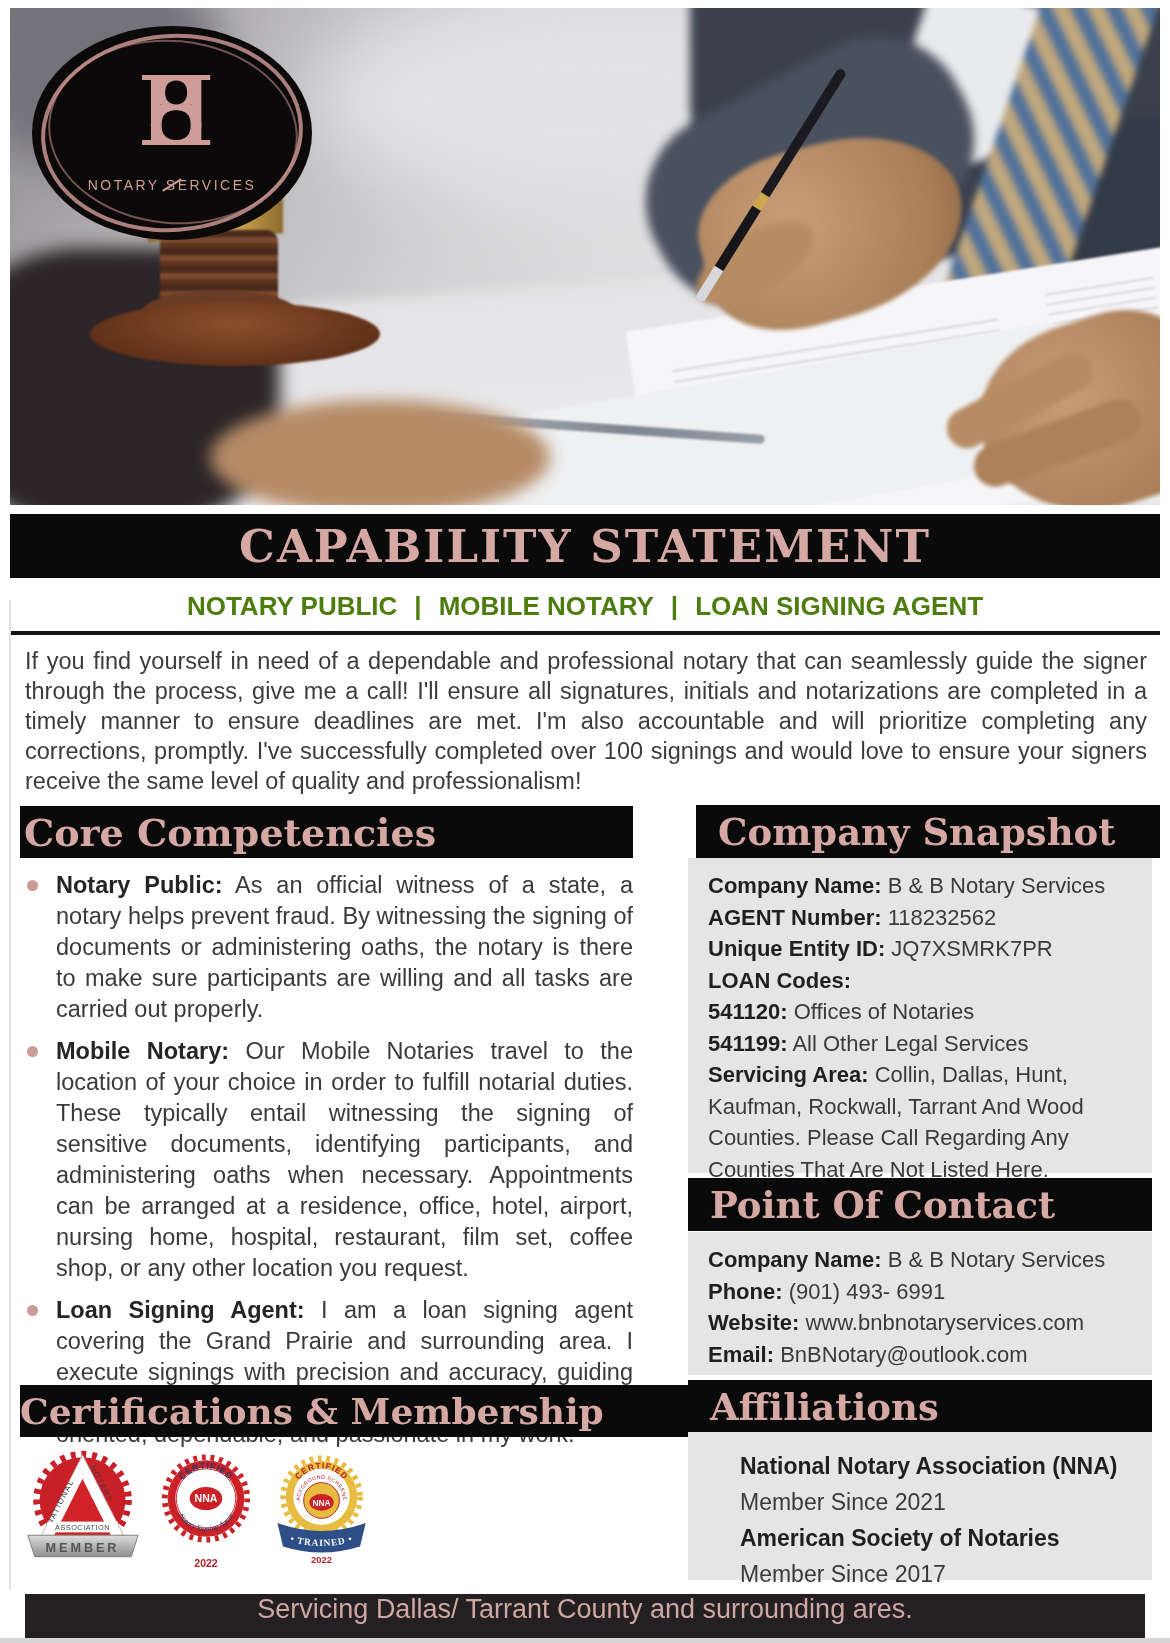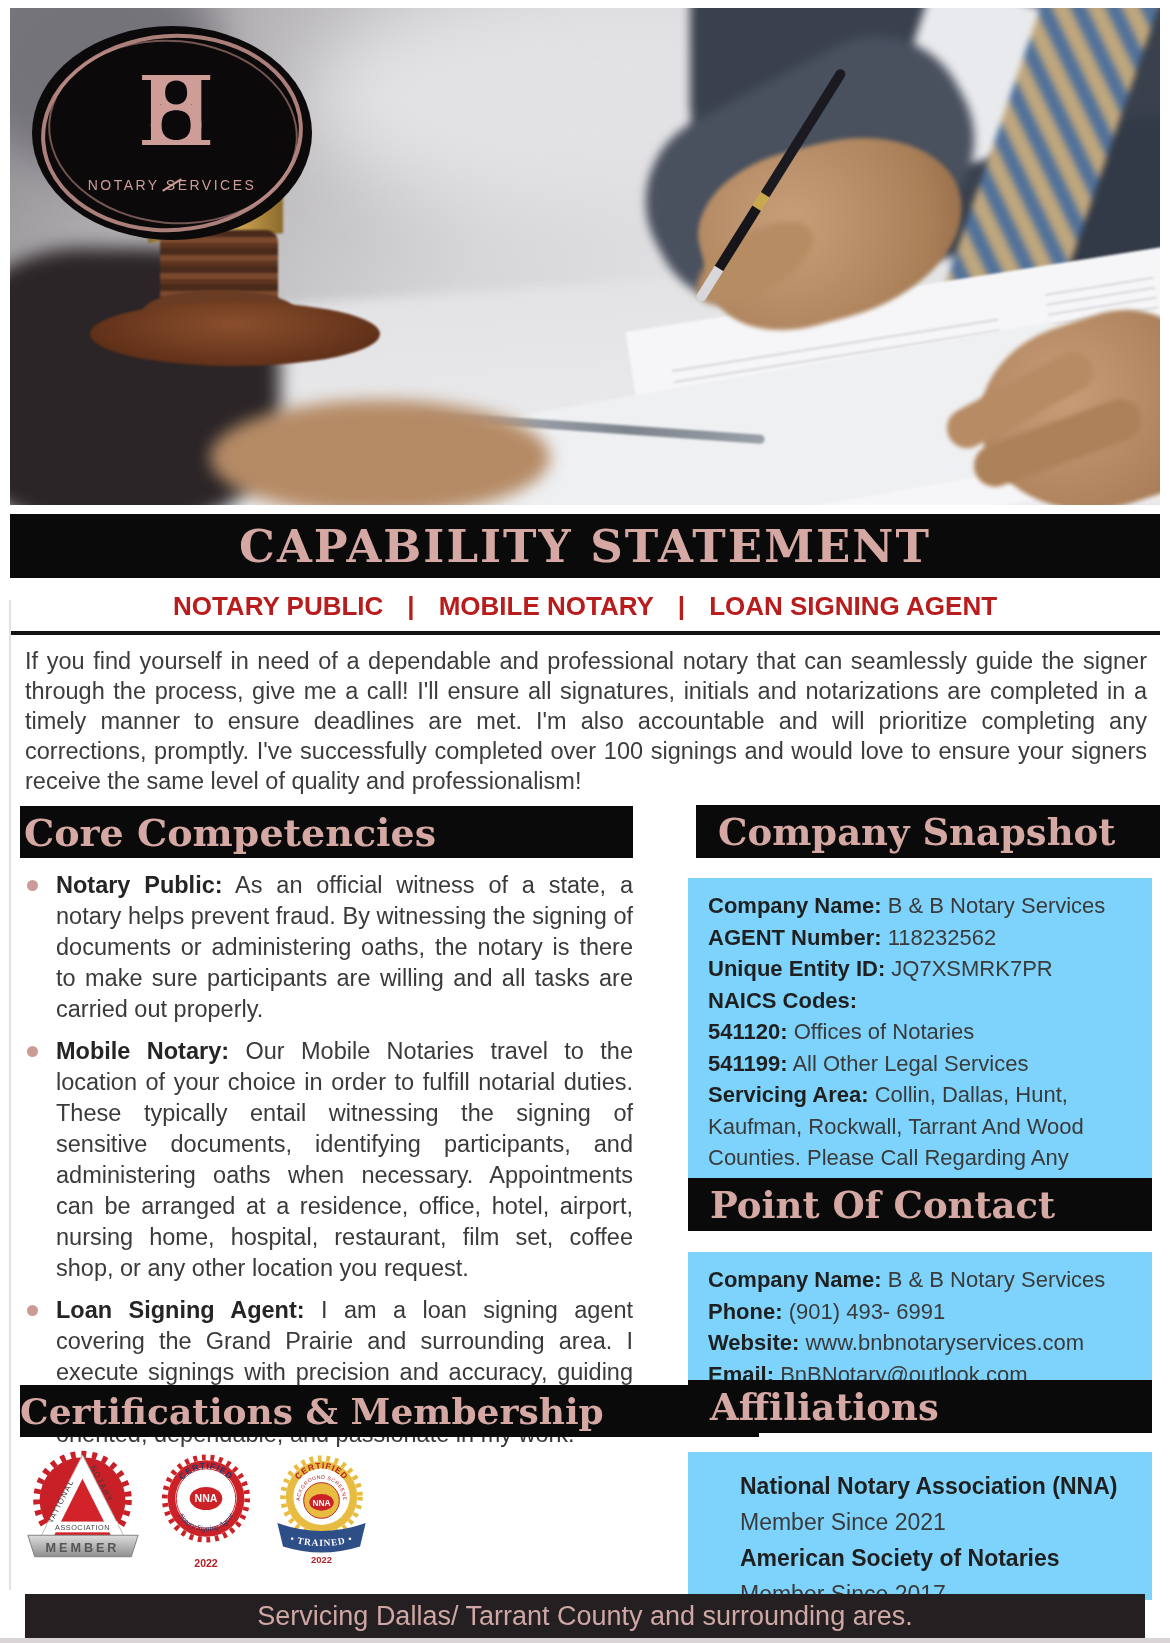--- a/index.html
+++ b/index.html
@@ -74,49 +74,49 @@
   .logo .sub{left:0;top:158px;width:100%;display:flex;align-items:center;justify-content:center;gap:7px;
              font-size:14px;letter-spacing:2.5px;color:#cf9d98;}
   .logo .penline{position:static;width:22px;height:2px;background:#cf9d98;transform:rotate(-32deg);}
 
   
   .banner{background:#0a0a0a;color:#d5a8a3;font-family:"DejaVu Serif","Liberation Serif",serif;
           font-weight:bold;display:flex;align-items:center;}
   .title-banner{left:10px;top:514px;width:1150px;height:64px;justify-content:center;
                 font-size:45px;letter-spacing:2px;}
   .services{left:10px;top:582px;width:1150px;height:48px;display:flex;align-items:center;justify-content:center;
-            gap:24px;font-weight:bold;font-size:26px;color:#b91c1c;}
+            gap:17px;font-weight:bold;font-size:26px;color:#4d7c0f;}
   .rule{left:10px;top:631px;width:1150px;height:4px;background:#141414;}
   .intro{left:25px;top:646px;width:1122px;font-size:23.5px;line-height:30px;text-align:justify;color:#3c3c3c;}
 
   .cc-banner{left:20px;top:806px;width:613px;height:52px;font-size:38px;padding-left:4px;box-sizing:border-box;}
   .bullets{left:25px;top:870px;width:608px;}
   .bullet-item{position:relative;padding-left:31px;margin-bottom:11px;font-size:23.5px;line-height:31px;
                text-align:justify;color:#3a3a3a;}
   .bullet-item .dot{position:absolute;left:2px;top:10px;width:11px;height:11px;border-radius:50%;background:#cb9b95;}
   .blabel{font-weight:bold;color:#252525;}
 
   .cert-banner{left:20px;top:1385px;width:739px;height:52px;font-size:36px;padding-left:0;box-sizing:border-box;}
   .badges{left:22px;top:1446px;width:600px;height:130px;display:flex;align-items:flex-start;gap:16px;}
 
   .right-banner{width:464px;height:53px;font-size:37px;padding-left:22px;box-sizing:border-box;}
   .snap-banner{left:688px;top:805px;margin-left:8px;}
   .snap-box{left:688px;top:858px;width:464px;height:315px;}
   .poc-banner{left:688px;top:1178px;}
   .poc-box{left:688px;top:1232px;width:464px;height:143px;}
   .aff-banner{left:688px;top:1380px;}
   .aff-box{left:688px;top:1432px;width:464px;height:148px;}
-  .info-box{background:#7dd3fc;box-sizing:border-box;padding:12px 16px 0 20px;
-            font-size:22px;line-height:31.5px;color:#3a3a3a;margin-top:20px;}
+  .info-box{background:#e5e5e5;box-sizing:border-box;padding:12px 16px 0 20px;
+            font-size:22px;line-height:31.5px;color:#3a3a3a;}
   .info-box b{color:#1f1f1f;}
   .aff-box{padding-left:52px;padding-top:16px;font-size:23px;line-height:36px;}
   .aff-org{font-weight:bold;color:#1f1f1f;}
 
   .footer{left:25px;top:1594px;width:1120px;height:44px;background:#242021;color:#cfa7a5;
-          display:flex;align-items:center;justify-content:center;font-size:27px;}
+          display:flex;align-items:flex-start;justify-content:center;font-size:27px;}
   .bottom-strip{left:0;top:1638px;width:1170px;height:5px;background:#d8d4d5;}
   .edge-line{left:9px;top:600px;width:2px;height:990px;background:#e3e1e1;}
 </style>
 </head>
 <body>
 
 <div class="page">
 
   <div class="hero">
     <div class="h-corner"></div>
@@ -269,21 +269,21 @@
     </svg>
   </div>
 
   <div class="abs banner right-banner snap-banner">
     <span>Company Snapshot</span>
   </div>
   <div class="abs info-box snap-box">
     <div><b>Company Name:</b> <span>B &amp; B Notary Services</span></div>
     <div><b>AGENT Number:</b> <span>118232562</span></div>
     <div><b>Unique Entity ID:</b> <span>JQ7XSMRK7PR</span></div>
-    <div><b>NAICS Codes:</b> <span></span></div>
+    <div><b>LOAN Codes:</b> <span></span></div>
     <div><b>541120:</b> <span>Offices of Notaries</span></div>
     <div><b>541199:</b> <span>All Other Legal Services</span></div>
     <div><b>Servicing Area:</b> <span>Collin, Dallas, Hunt, Kaufman, Rockwall, Tarrant And Wood Counties. Please Call Regarding Any Counties That Are Not Listed Here.</span></div>
   </div>
 
   <div class="abs banner right-banner poc-banner">
     <span>Point Of Contact</span>
   </div>
   <div class="abs info-box poc-box">
     <div><b>Company Name:</b> <span>B &amp; B Notary Services</span></div>

